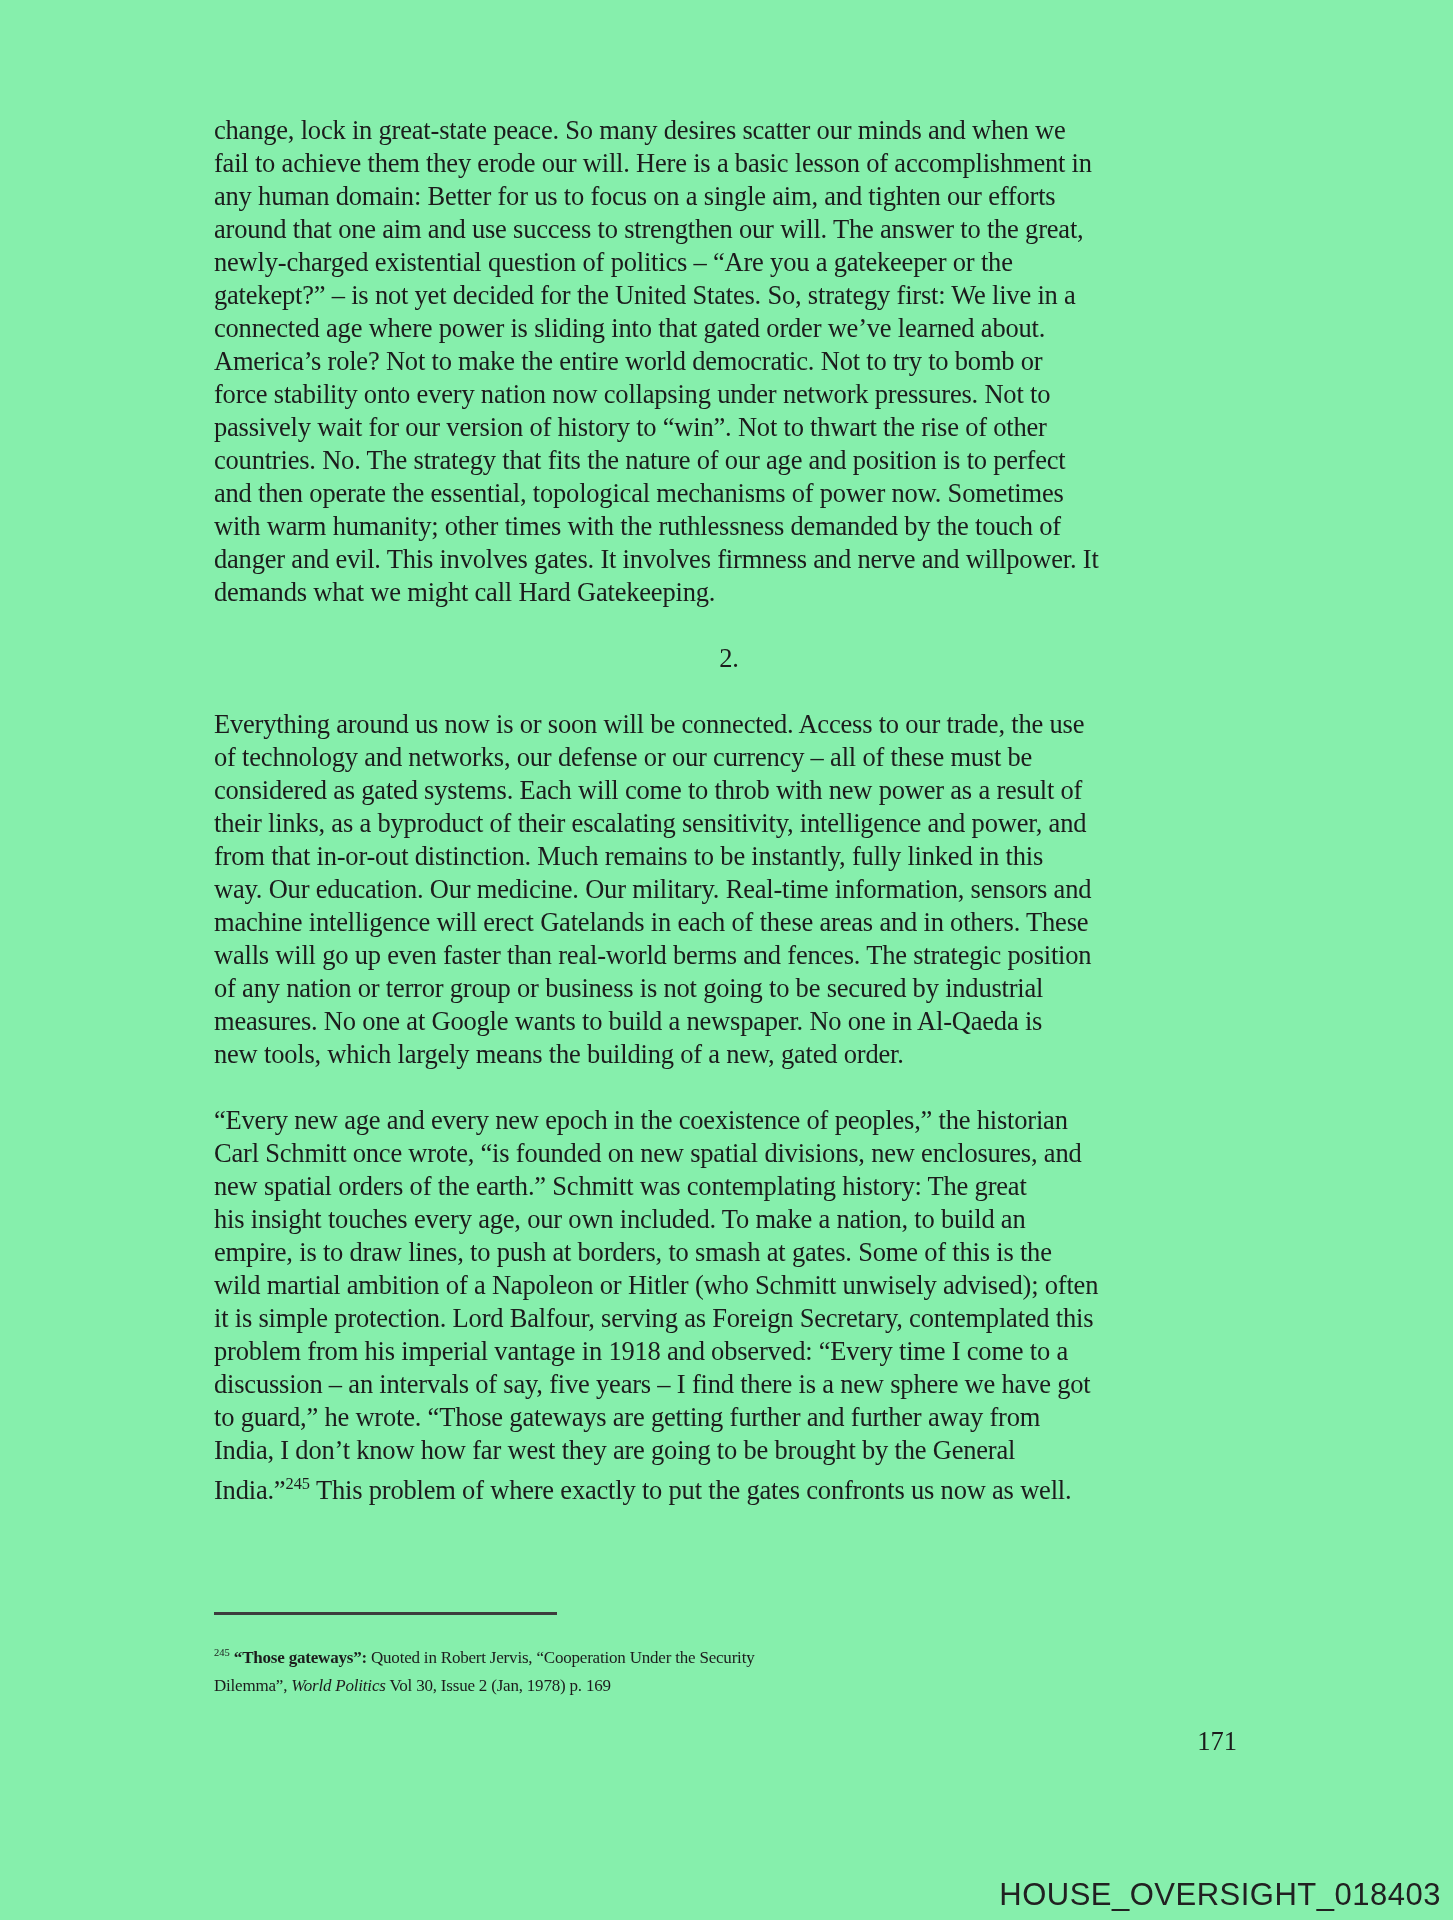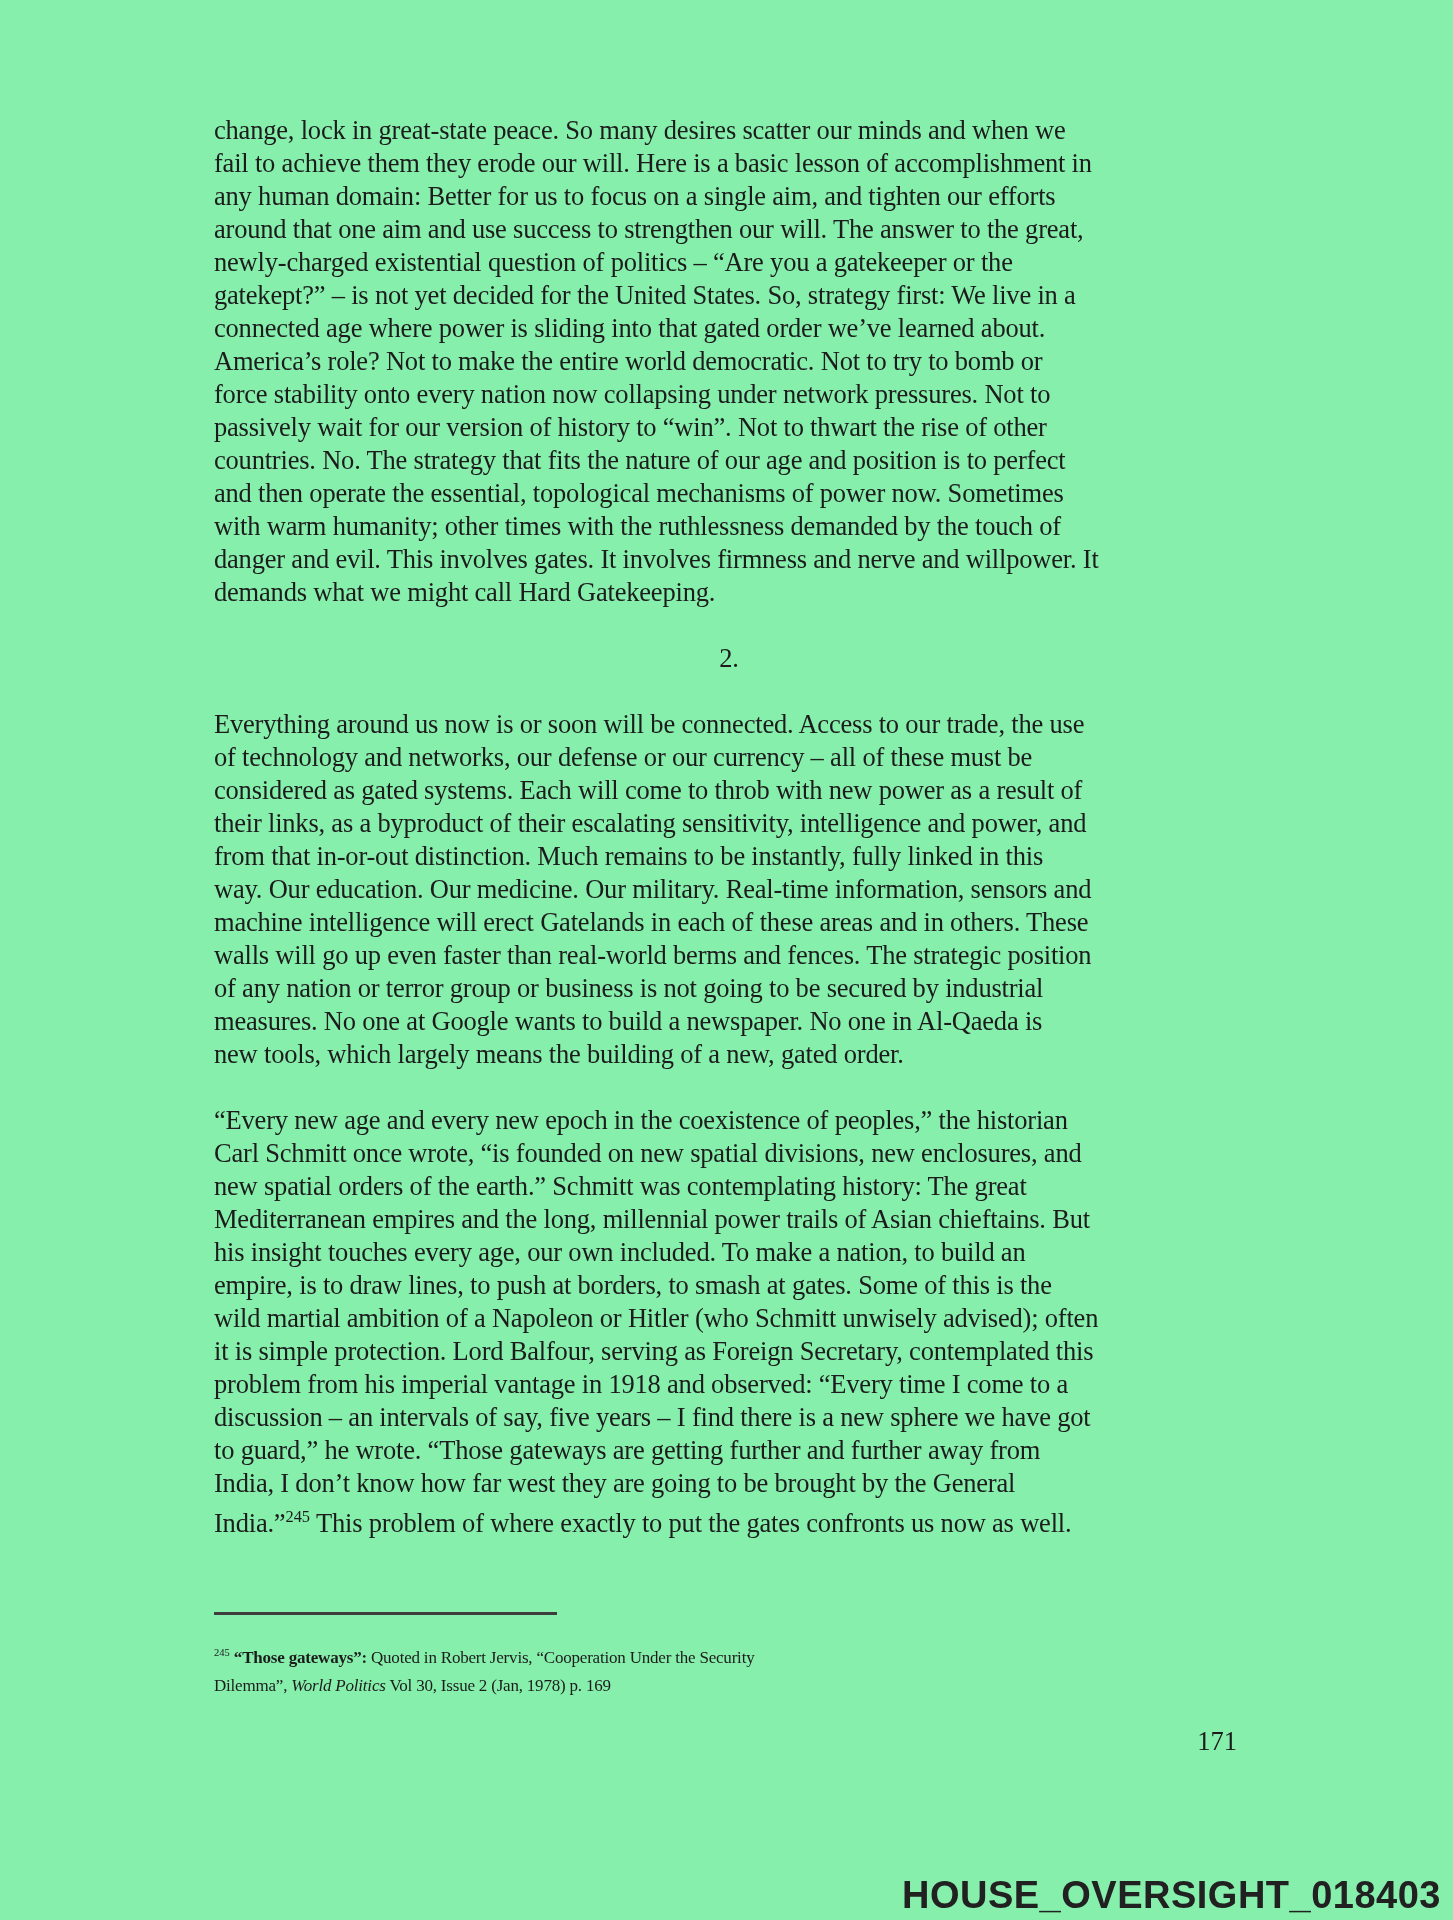--- a/index.html
+++ b/index.html
@@ -65,25 +65,24 @@
     top: 1725px;
     right: 216px;
     font-size: 26.5px;
     line-height: 33px;
   }
   .bates-stamp {
     position: absolute;
     top: 1878px;
     right: 12px;
     font-family: "Liberation Sans", sans-serif;
-    font-size: 38px;
+    font-size: 31px;
     line-height: 34px;
     color: #212121;
     letter-spacing: 0.5px;
-    font-weight: bold;
   }
 </style>
 </head>
 <body>
 
 <div class="page">
 
   <div class="page-text" id="page-text">
       <div class="paragraph">
         <div class="line">change, lock in great-state peace. So many desires scatter our minds and when we</div>
@@ -115,21 +114,20 @@
         <div class="line">machine intelligence will erect Gatelands in each of these areas and in others. These</div>
         <div class="line">walls will go up even faster than real-world berms and fences. The strategic position</div>
         <div class="line">of any nation or terror group or business is not going to be secured by industrial</div>
         <div class="line">measures. No one at Google wants to build a newspaper. No one in Al-Qaeda is</div>
         <div class="line">new tools, which largely means the building of a new, gated order.</div>
       </div>
       <div class="paragraph">
         <div class="line">“Every new age and every new epoch in the coexistence of peoples,” the historian</div>
         <div class="line">Carl Schmitt once wrote, “is founded on new spatial divisions, new enclosures, and</div>
         <div class="line">new spatial orders of the earth.” Schmitt was contemplating history: The great</div>
-        <div class="line">Mediterranean empires and the long, millennial power trails of Asian chieftains. But</div>
         <div class="line">his insight touches every age, our own included. To make a nation, to build an</div>
         <div class="line">empire, is to draw lines, to push at borders, to smash at gates. Some of this is the</div>
         <div class="line">wild martial ambition of a Napoleon or Hitler (who Schmitt unwisely advised); often</div>
         <div class="line">it is simple protection. Lord Balfour, serving as Foreign Secretary, contemplated this</div>
         <div class="line">problem from his imperial vantage in 1918 and observed: “Every time I come to a</div>
         <div class="line">discussion – an intervals of say, five years – I find there is a new sphere we have got</div>
         <div class="line">to guard,” he wrote. “Those gateways are getting further and further away from</div>
         <div class="line">India, I don’t know how far west they are going to be brought by the General</div>
         <div class="line"><span class="seg-normal">India.”</span><span class="seg-sup">245</span><span class="seg-normal"> This problem of where exactly to put the gates confronts us now as well.</span></div>
       </div>

